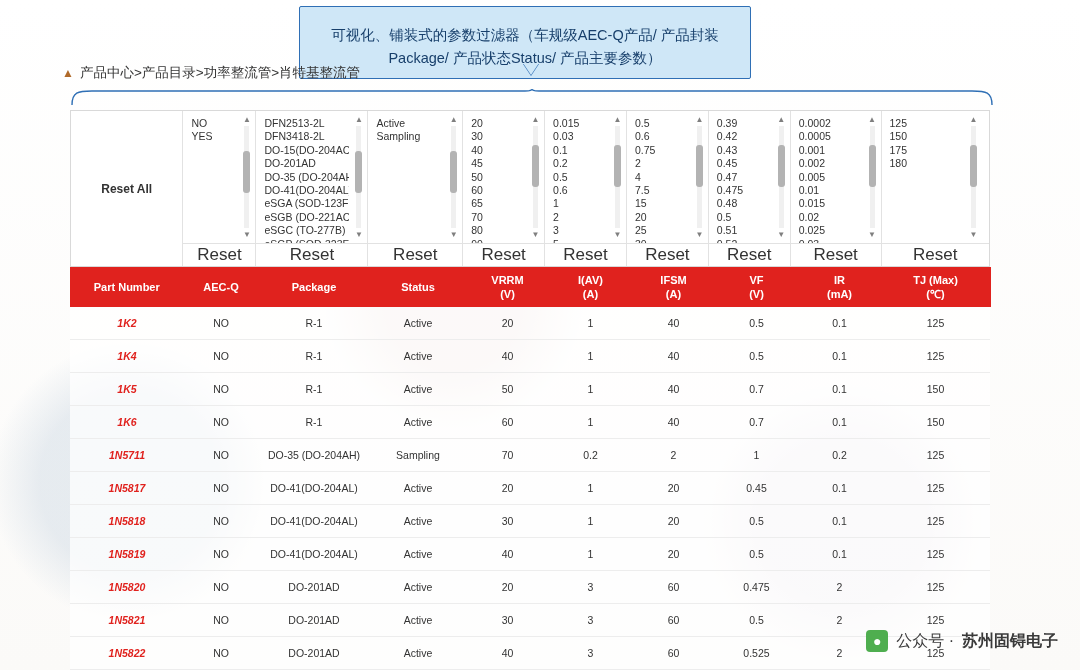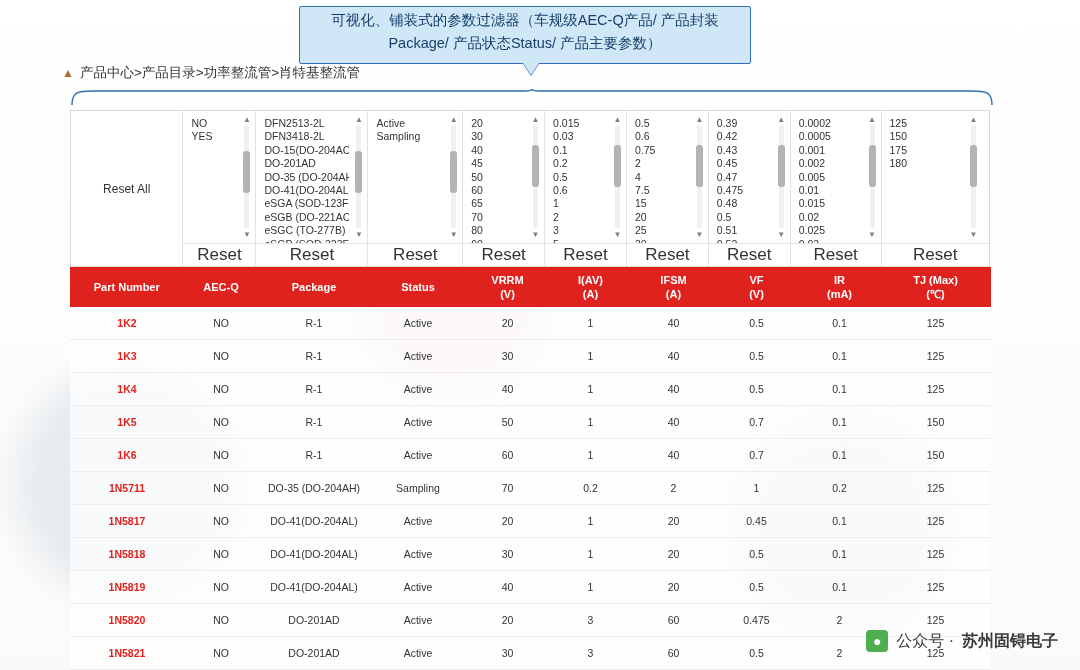--- a/index.html
+++ b/index.html
@@ -39,21 +39,21 @@
     left: 299px;
     top: 6px;
     width: 452px;
     box-sizing: border-box;
     border: 1.5px solid #2f6fb5;
     background: #cfe7f7;
     color: #173f6b;
     font-size: 14.5px;
     line-height: 23px;
     text-align: center;
-    padding: 2px 10px 8px;
+    padding: 17px 10px 8px;
     border-radius: 2px;
   }
   .callout-stem {
     position: absolute;
     left: 523px;
     top: 63px;
     width: 0; height: 0;
     border-left: 8px solid transparent;
     border-right: 8px solid transparent;
     border-top: 12px solid #cfe7f7;
@@ -135,20 +135,21 @@
     border-top: 1px solid #e2e2e2;
     background: #ffffff;
   }
   .reset-all {
     display: flex;
     align-items: center;
     justify-content: center;
     height: 100%;
     font-size: 12px;
     color: #333;
+    font-weight: bold;
   }
   
   .scroller {
     position: absolute;
     right: 3px;
     top: 4px;
     bottom: 4px;
     width: 11px;
   }
   .scroller .arrow {
@@ -207,20 +208,21 @@
     font-size: 10.5px;
     color: #333;
     height: 30px;
     text-align: center;
     border-bottom: 1px solid #ededed;
     background: rgba(255,255,255,0.72);
   }
   table.params tbody td.part {
     color: #e0221e;
     font-weight: bold;
+    font-style: italic;
   }
 
   
   .watermark {
     position: absolute;
     right: 22px;
     bottom: 18px;
     display: flex;
     align-items: center;
     gap: 8px;
@@ -527,32 +529,20 @@
           <td>R-1</td>
           <td>Active</td>
           <td>20</td>
           <td>1</td>
           <td>40</td>
           <td>0.5</td>
           <td>0.1</td>
           <td>125</td>
         </tr>
         <tr>
-          <td class="part">1K3</td>
-          <td>NO</td>
-          <td>R-1</td>
-          <td>Active</td>
-          <td>30</td>
-          <td>1</td>
-          <td>40</td>
-          <td>0.5</td>
-          <td>0.1</td>
-          <td>125</td>
-        </tr>
-        <tr>
           <td class="part">1K4</td>
           <td>NO</td>
           <td>R-1</td>
           <td>Active</td>
           <td>40</td>
           <td>1</td>
           <td>40</td>
           <td>0.5</td>
           <td>0.1</td>
           <td>125</td>

